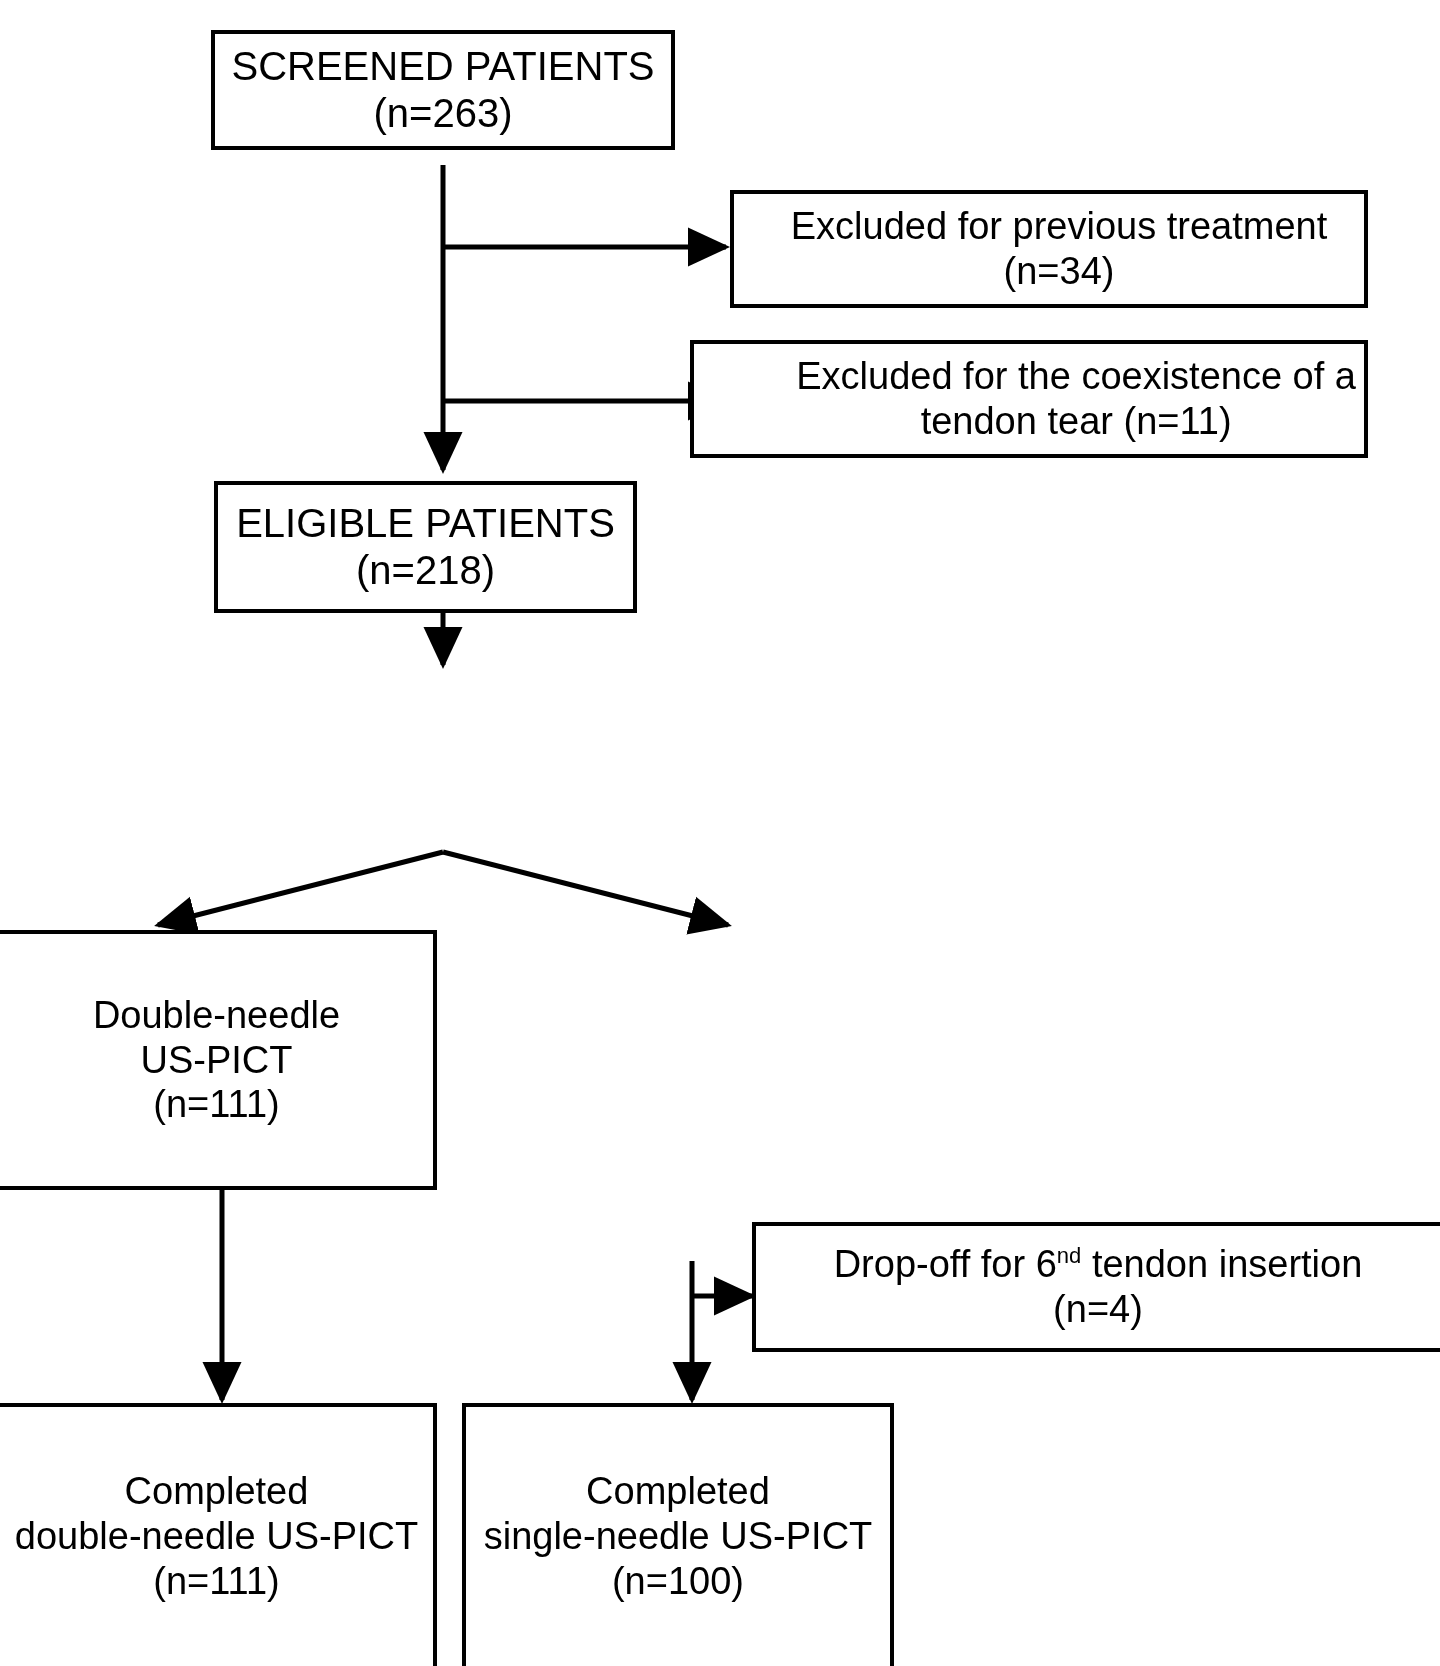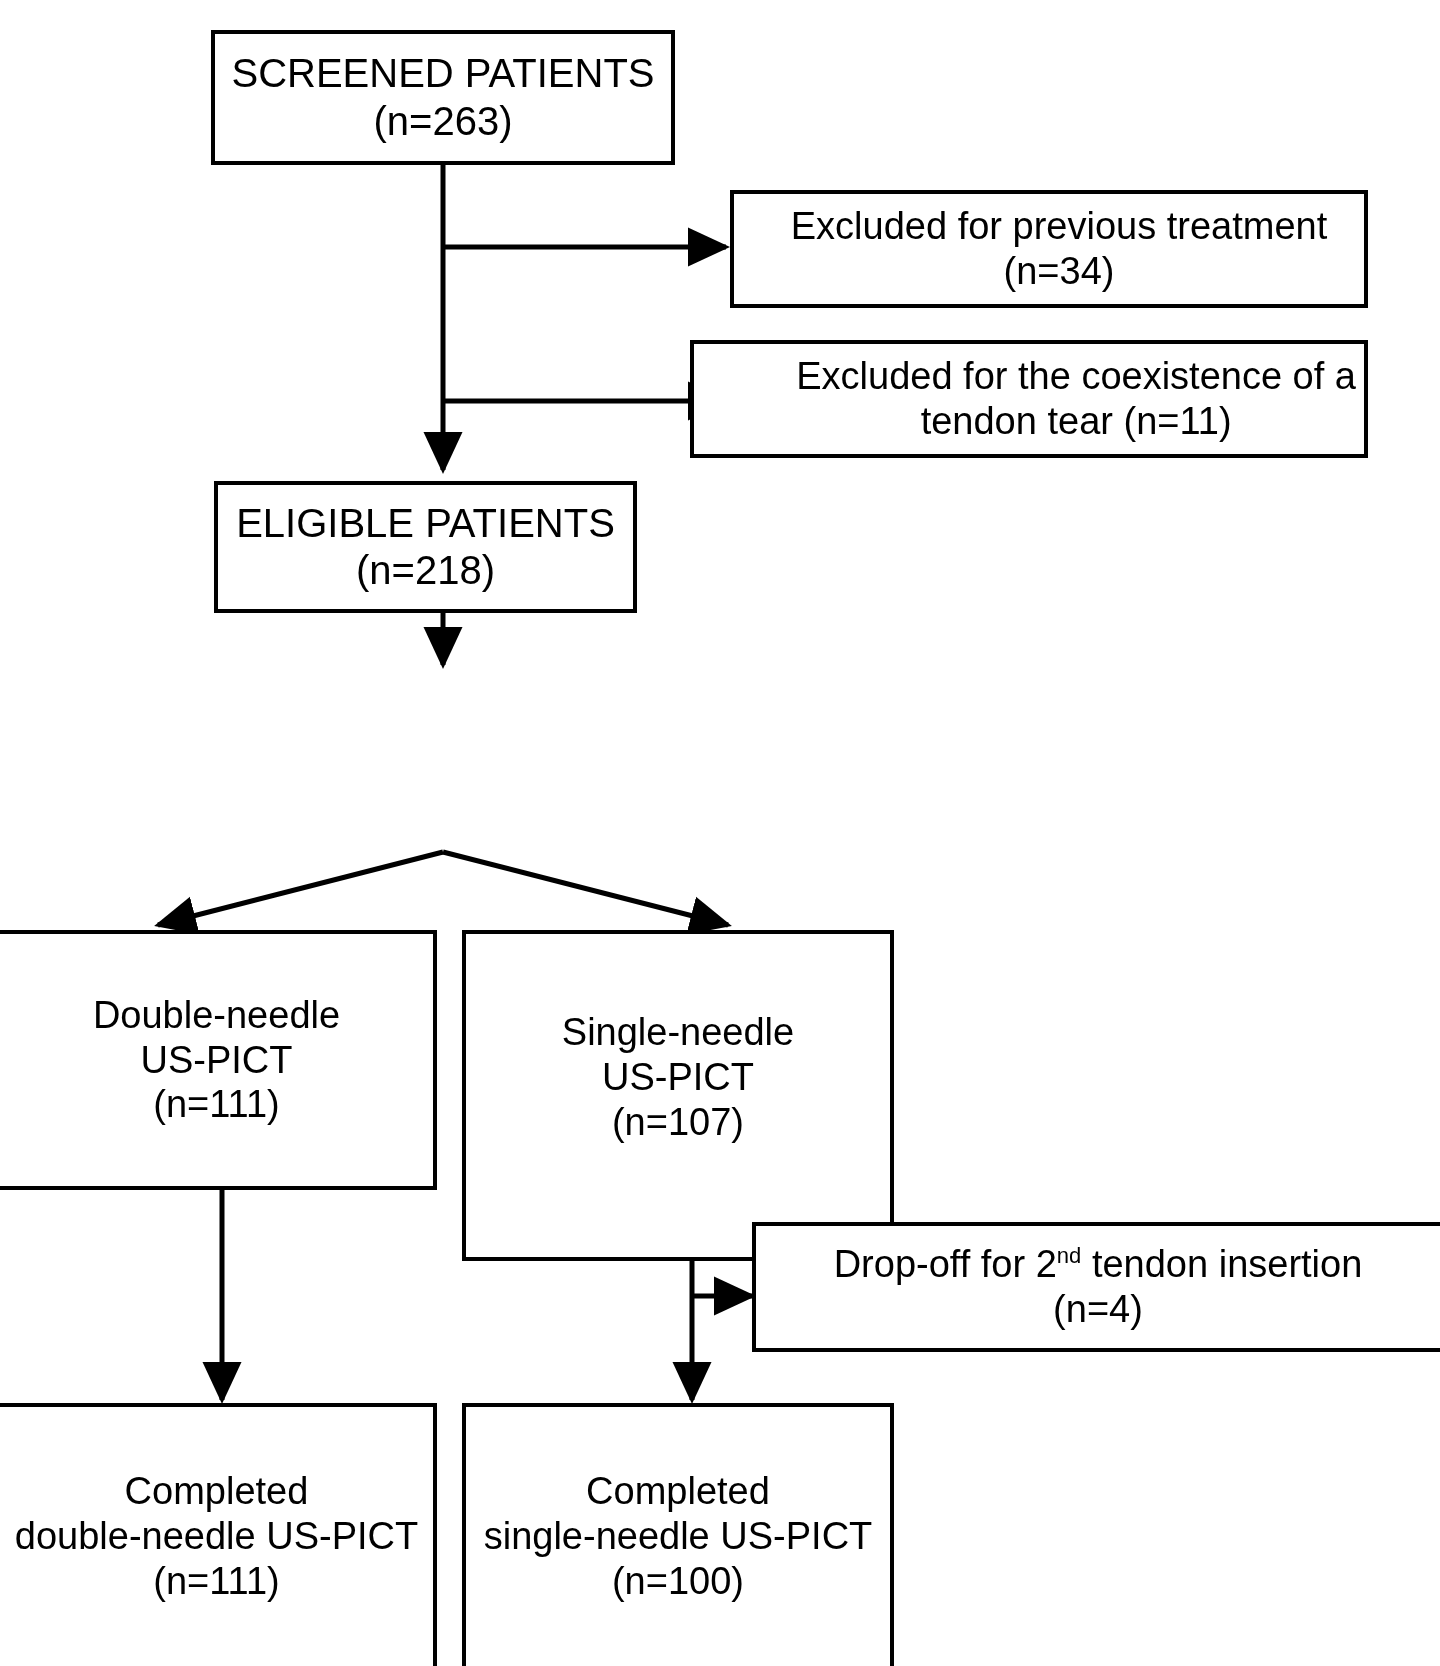--- a/index.html
+++ b/index.html
@@ -87,21 +87,21 @@
       <line x1="443" y1="852" x2="728" y2="925" marker-end="url(#arrow)"></line>
 
       <line x1="222" y1="1190" x2="222" y2="1400" marker-end="url(#arrow)"></line>
 
       <line x1="692" y1="1261" x2="692" y2="1400" marker-end="url(#arrow)"></line>
 
       <line x1="692" y1="1296" x2="752" y2="1296" marker-end="url(#arrow)"></line>
     </g>
   </svg>
 
-  <div class="node-box" style="left:211px; top:30px; width:464px; height:135px;">
+  <div class="node-box" style="left:211px; top:30px; width:464px; height:120px;">
     <div class="node-text t-big"><span>SCREENED PATIENTS</span>
 <span>(n=263)</span></div>
   </div>
 
   <div class="node-box" style="left:730px; top:190px; width:638px; height:118px;padding-left:20px;">
     <div class="node-text t-mid"><span>Excluded for previous treatment</span>
 <span>(n=34)</span></div>
   </div>
 
   <div class="node-box" style="left:690px; top:340px; width:678px; height:118px;justify-content:flex-end;">
@@ -114,28 +114,23 @@
 <span>(n=218)</span></div>
   </div>
 
 
   <div class="node-box" style="left:-4px; top:930px; width:441px; height:260px;">
     <div class="node-text t-mid"><span>Double-needle</span>
 <span>US-PICT</span>
 <span>(n=111)</span></div>
   </div>
 
-  <div class="node-box" style="left:462px; top:930px; width:432px; height:331px;">
-    <div class="node-text t-mid" style="margin-top:-36px;"><span>Single-needle</span>
-<span>US-PICT</span>
-<span>(n=107)</span></div>
-  </div>
 
   <div class="node-box" style="left:752px; top:1222px; width:692px; height:130px;">
-    <div class="node-text t-mid"><span><span>Drop-off for 2</span><span class="t-sub">nd</span><span> tendon insertion</span></span>
+    <div class="node-text t-mid"><span><span>Drop-off for 6</span><span class="t-sub">nd</span><span> tendon insertion</span></span>
 <span>(n=4)</span></div>
   </div>
 
   <div class="node-box" style="left:-4px; top:1403px; width:441px; height:267px;">
     <div class="node-text t-mid"><span>Completed</span>
 <span>double-needle  US-PICT</span>
 <span>(n=111)</span></div>
   </div>
 
   <div class="node-box" style="left:462px; top:1403px; width:432px; height:267px;">

